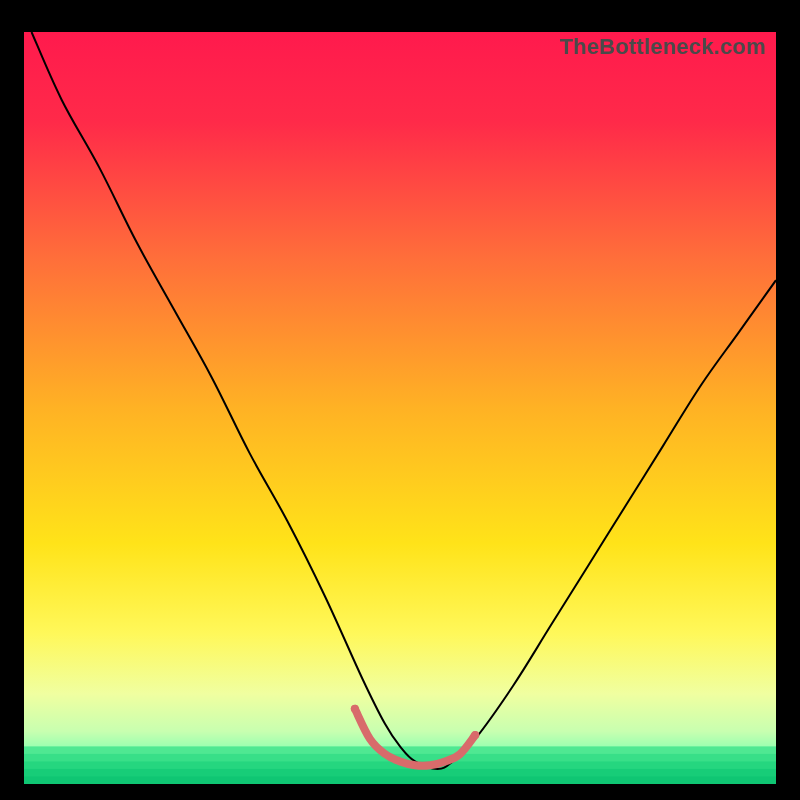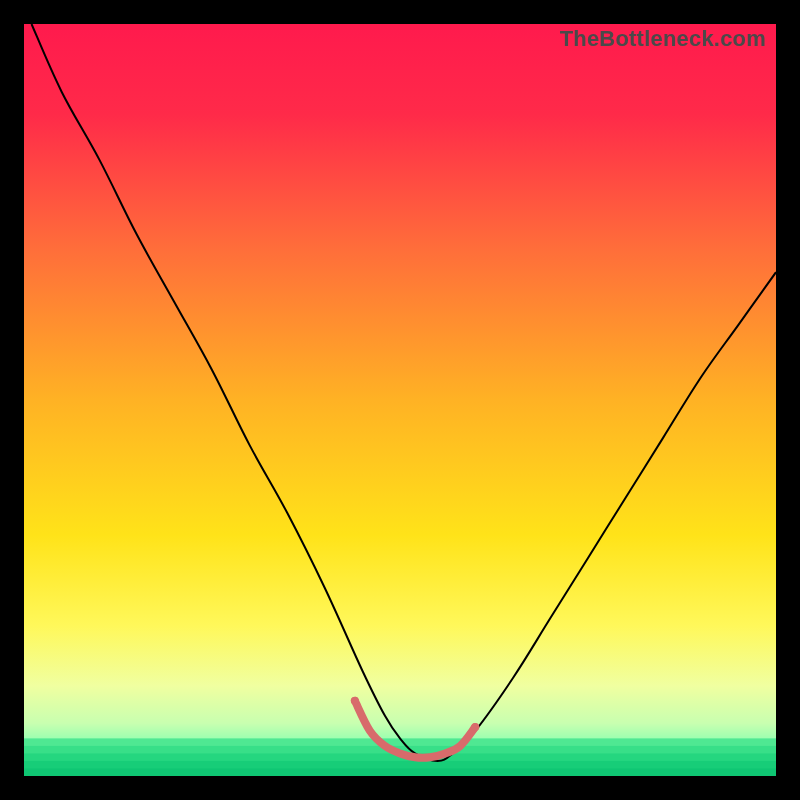--- a/index.html
+++ b/index.html
@@ -6,21 +6,21 @@
     margin: 0;
     padding: 0;
     width: 800px;
     height: 800px;
     background: #000;
     overflow: hidden;
   }
   .frame {
     position: absolute;
     left: 24px;
-    top: 24px;
+    top: 32px;
     width: 752px;
     height: 752px;
     background: #000;
   }
   svg.plot {
     position: absolute;
     left: 0;
     top: 0;
     width: 752px;
     height: 752px;

